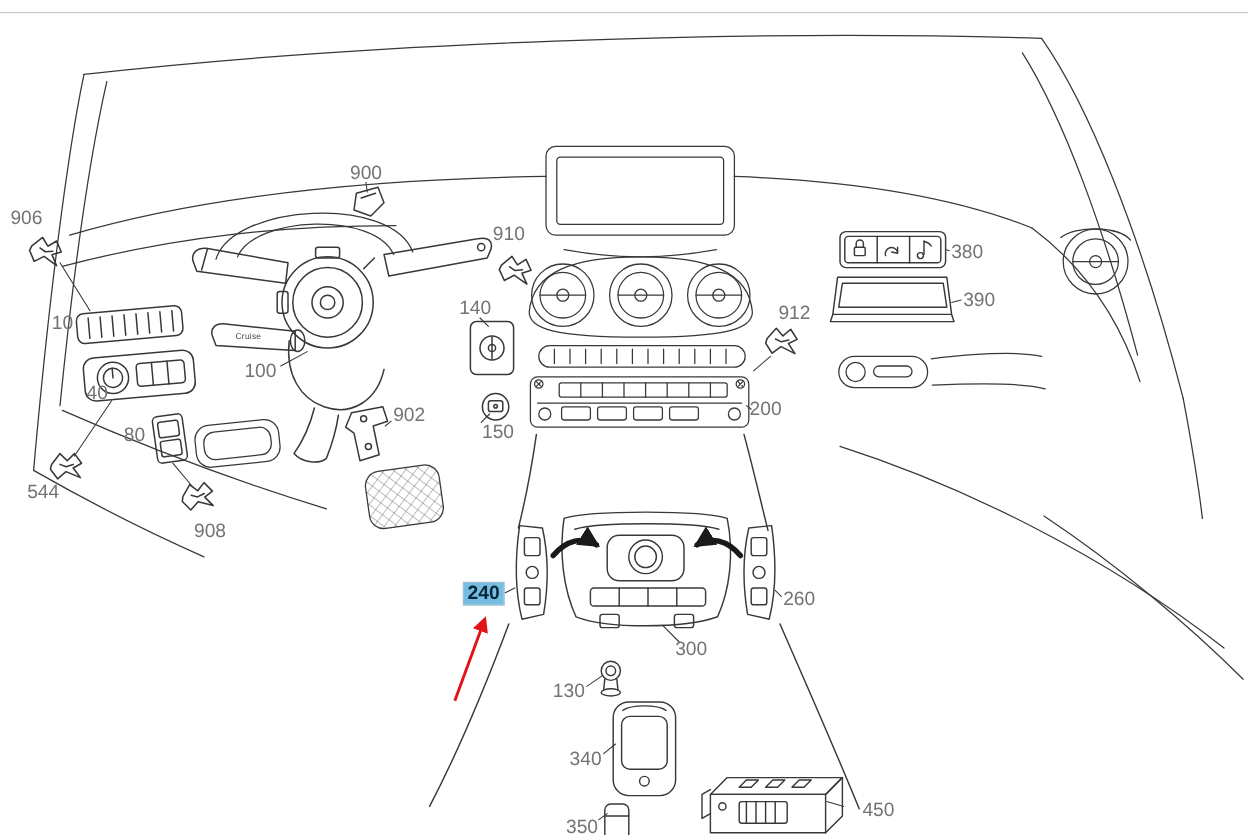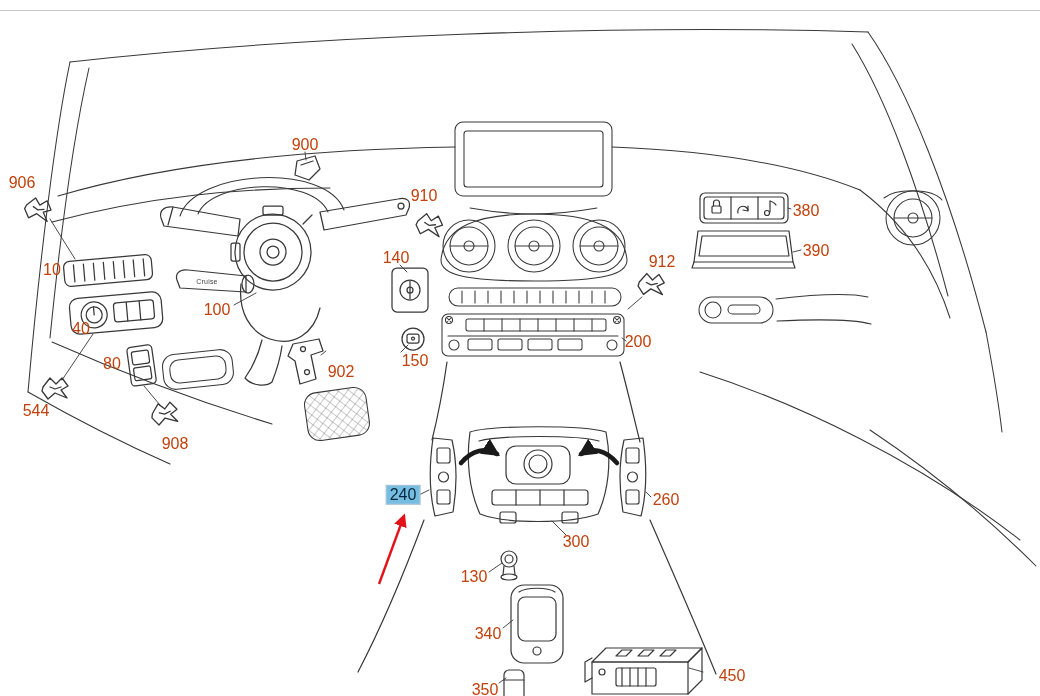--- a/index.html
+++ b/index.html
@@ -6,26 +6,26 @@
   html,body{margin:0;padding:0;background:#fff}
   #stage{
     position:relative;width:1040px;height:696px;background:#fff;overflow:hidden;
     font-family:"Liberation Sans","DejaVu Sans",sans-serif;
   }
   #chrome-top{position:absolute;top:0;left:0;width:100%;height:11px;background:#fff;border-bottom:1px solid #c9c9c9;z-index:1}
   #art{position:absolute;left:0;top:0;z-index:2}
   #label-layer{position:absolute;left:0;top:0;width:100%;height:100%;z-index:3}
   .part-label{
     position:absolute;transform:translate(-50%,-50%);
-    font-size:var(--label-fs,16px);line-height:1.15;color:#c2410c;
+    font-size:var(--label-fs,16px);line-height:1.15;color:#737373;
     white-space:nowrap;cursor:pointer;user-select:none;
   }
   .part-label.highlighted{
     background:var(--hl-bg,#76bde2);color:var(--hl-fg,#07263a);
-    padding:0 3px;outline:1px solid rgba(46,110,150,.45);
+    padding:0 3px;outline:1px solid rgba(46,110,150,.45);font-weight:bold;
   }
   .stalk-text{
     position:absolute;transform:translate(-50%,-50%);
     font-size:7px;color:#444;letter-spacing:.2px;white-space:nowrap;
   }
 </style>
 </head>
 <body>
 
 <div id="stage" style="--hl-bg: #76bde2; --hl-fg: #07263a; --label-fs: 16px; background: rgb(255, 255, 255);">
@@ -321,21 +321,21 @@
 
   <div id="label-layer">
       <div class="part-label" style="left: 22px; top: 183px;">906</div>
       <div class="part-label" style="left: 52px; top: 270px;">10</div>
       <div class="part-label" style="left: 81px; top: 329px;">40</div>
       <div class="part-label" style="left: 112px; top: 364px;">80</div>
       <div class="part-label" style="left: 36px; top: 411px;">544</div>
       <div class="part-label" style="left: 175px; top: 444px;">908</div>
       <div class="part-label" style="left: 217px; top: 310px; text-align: center;">100</div>
       <div class="part-label" style="left: 305px; top: 145px;">900</div>
-      <div class="part-label" style="left: 341px; top: 372px;">902</div>
+      <div class="part-label" style="left: 341px; top: 347px;">902</div>
       <div class="part-label" style="left: 424px; top: 196px;">910</div>
       <div class="part-label" style="left: 396px; top: 258px;">140</div>
       <div class="part-label" style="left: 415px; top: 361px; text-align: center;">150</div>
       <div class="part-label" style="left: 638px; top: 342px;">200</div>
       <div class="part-label" style="left: 662px; top: 262px;">912</div>
       <div class="part-label" style="left: 806px; top: 211px;">380</div>
       <div class="part-label" style="left: 816px; top: 251px;">390</div>
       <div class="part-label highlighted" style="left: 403px; top: 495px;">240</div>
       <div class="part-label" style="left: 666px; top: 500px;">260</div>
       <div class="part-label" style="left: 576px; top: 542px;">300</div>

